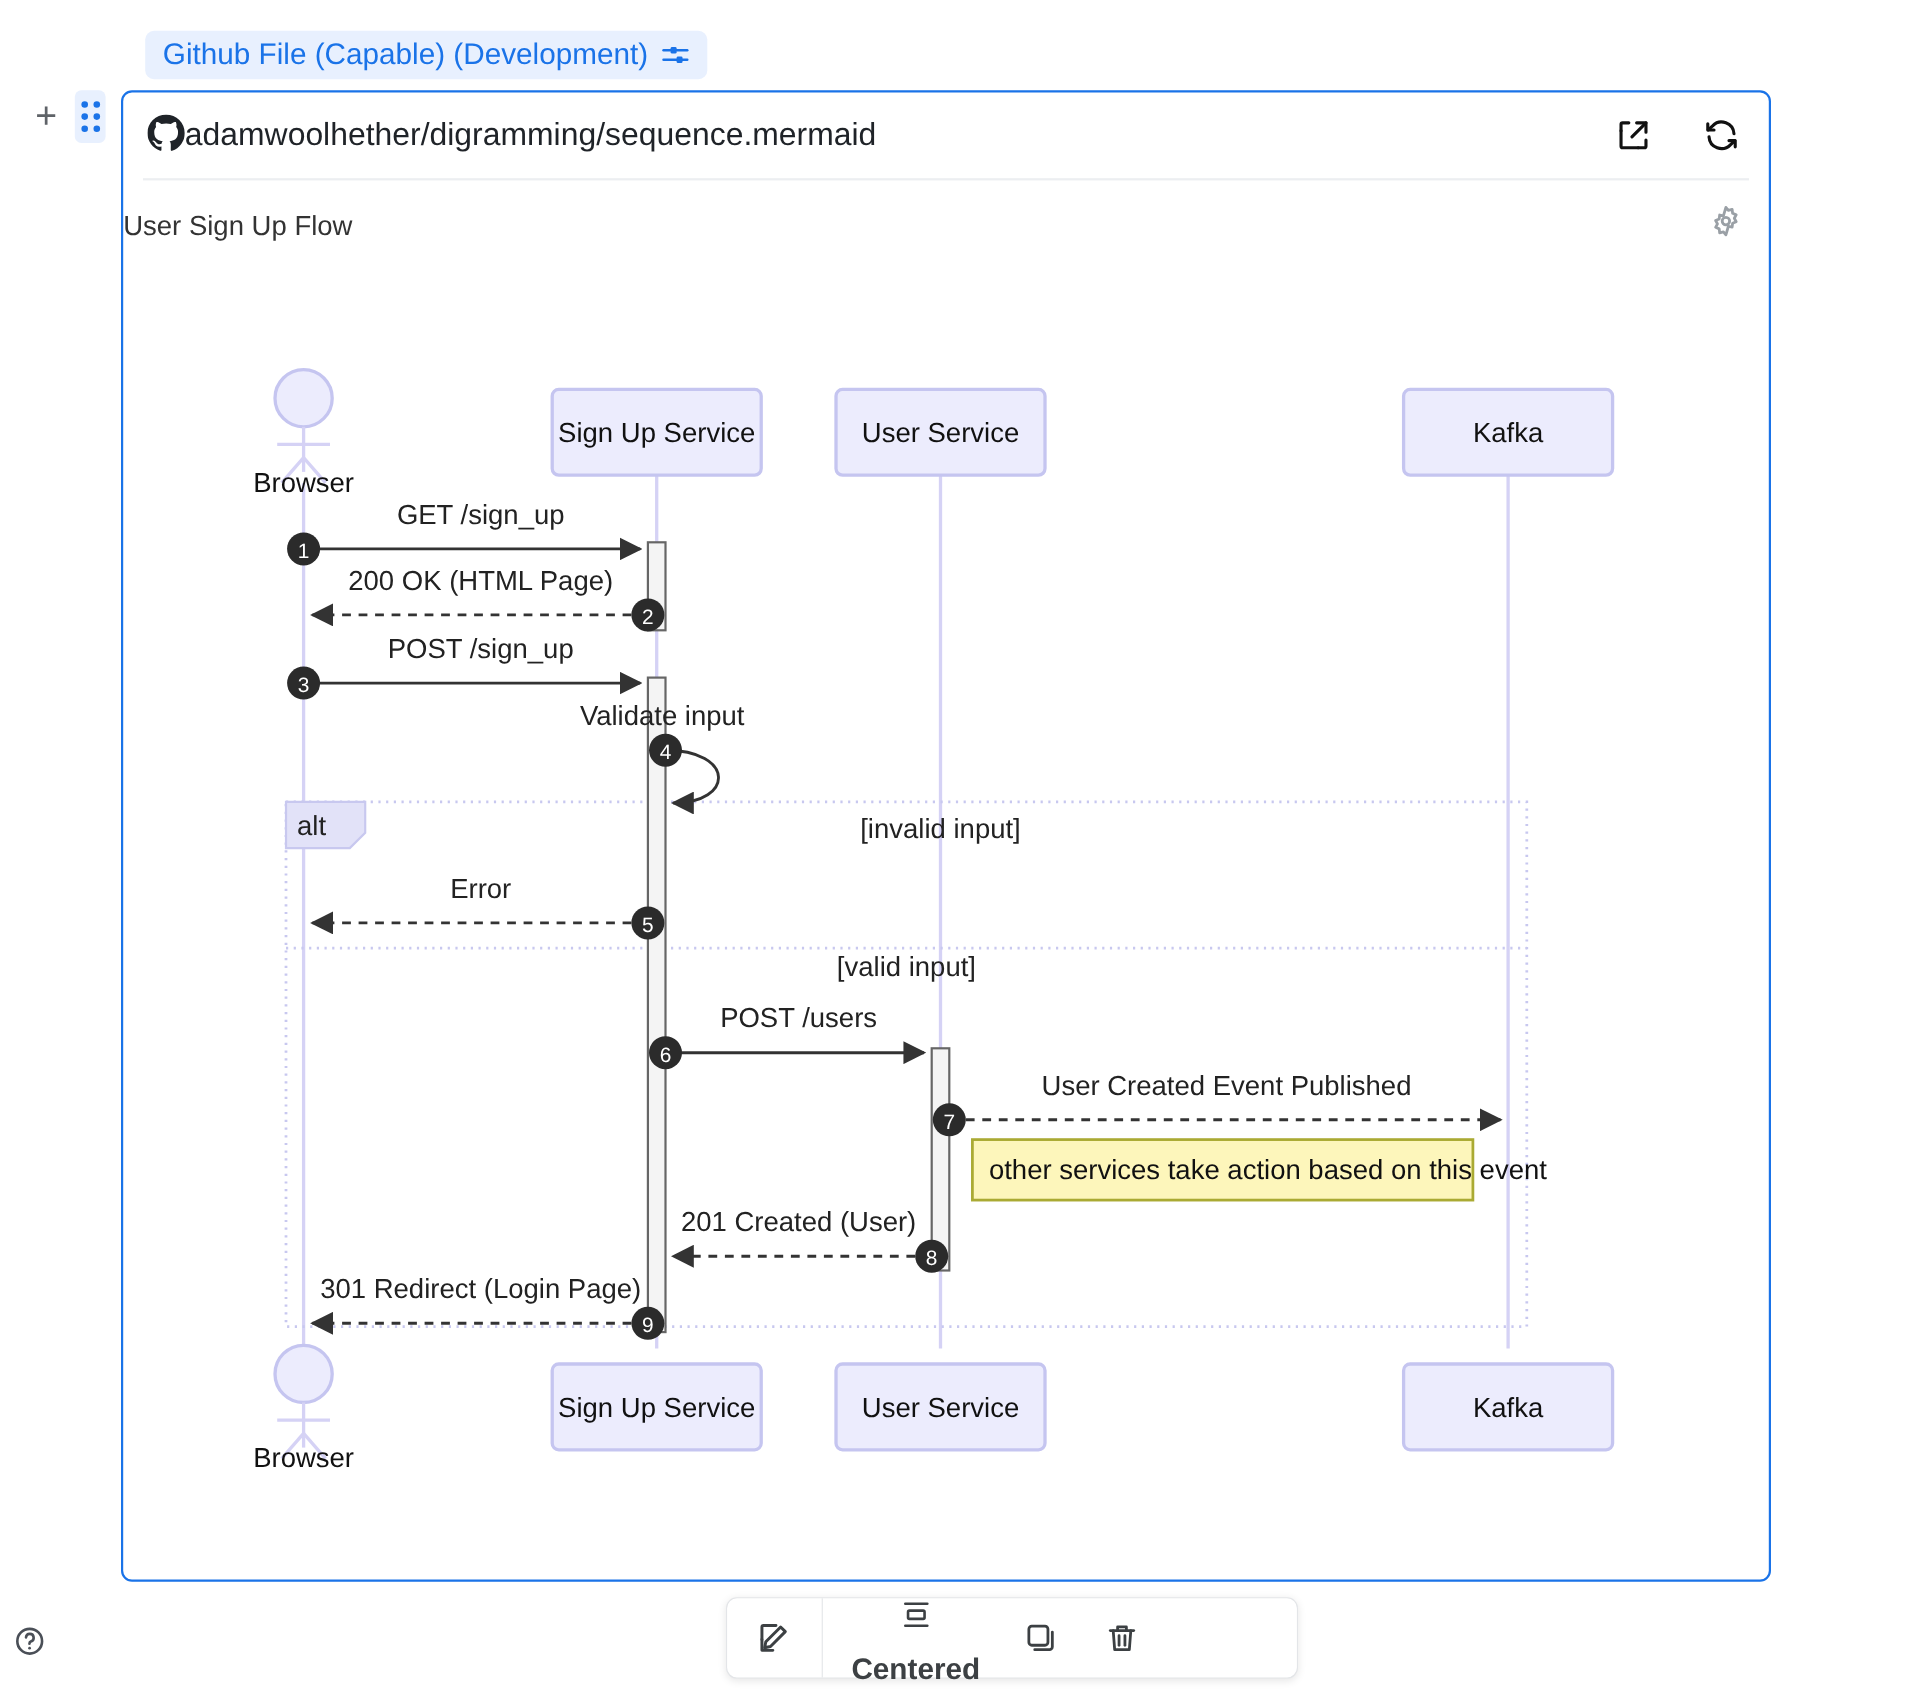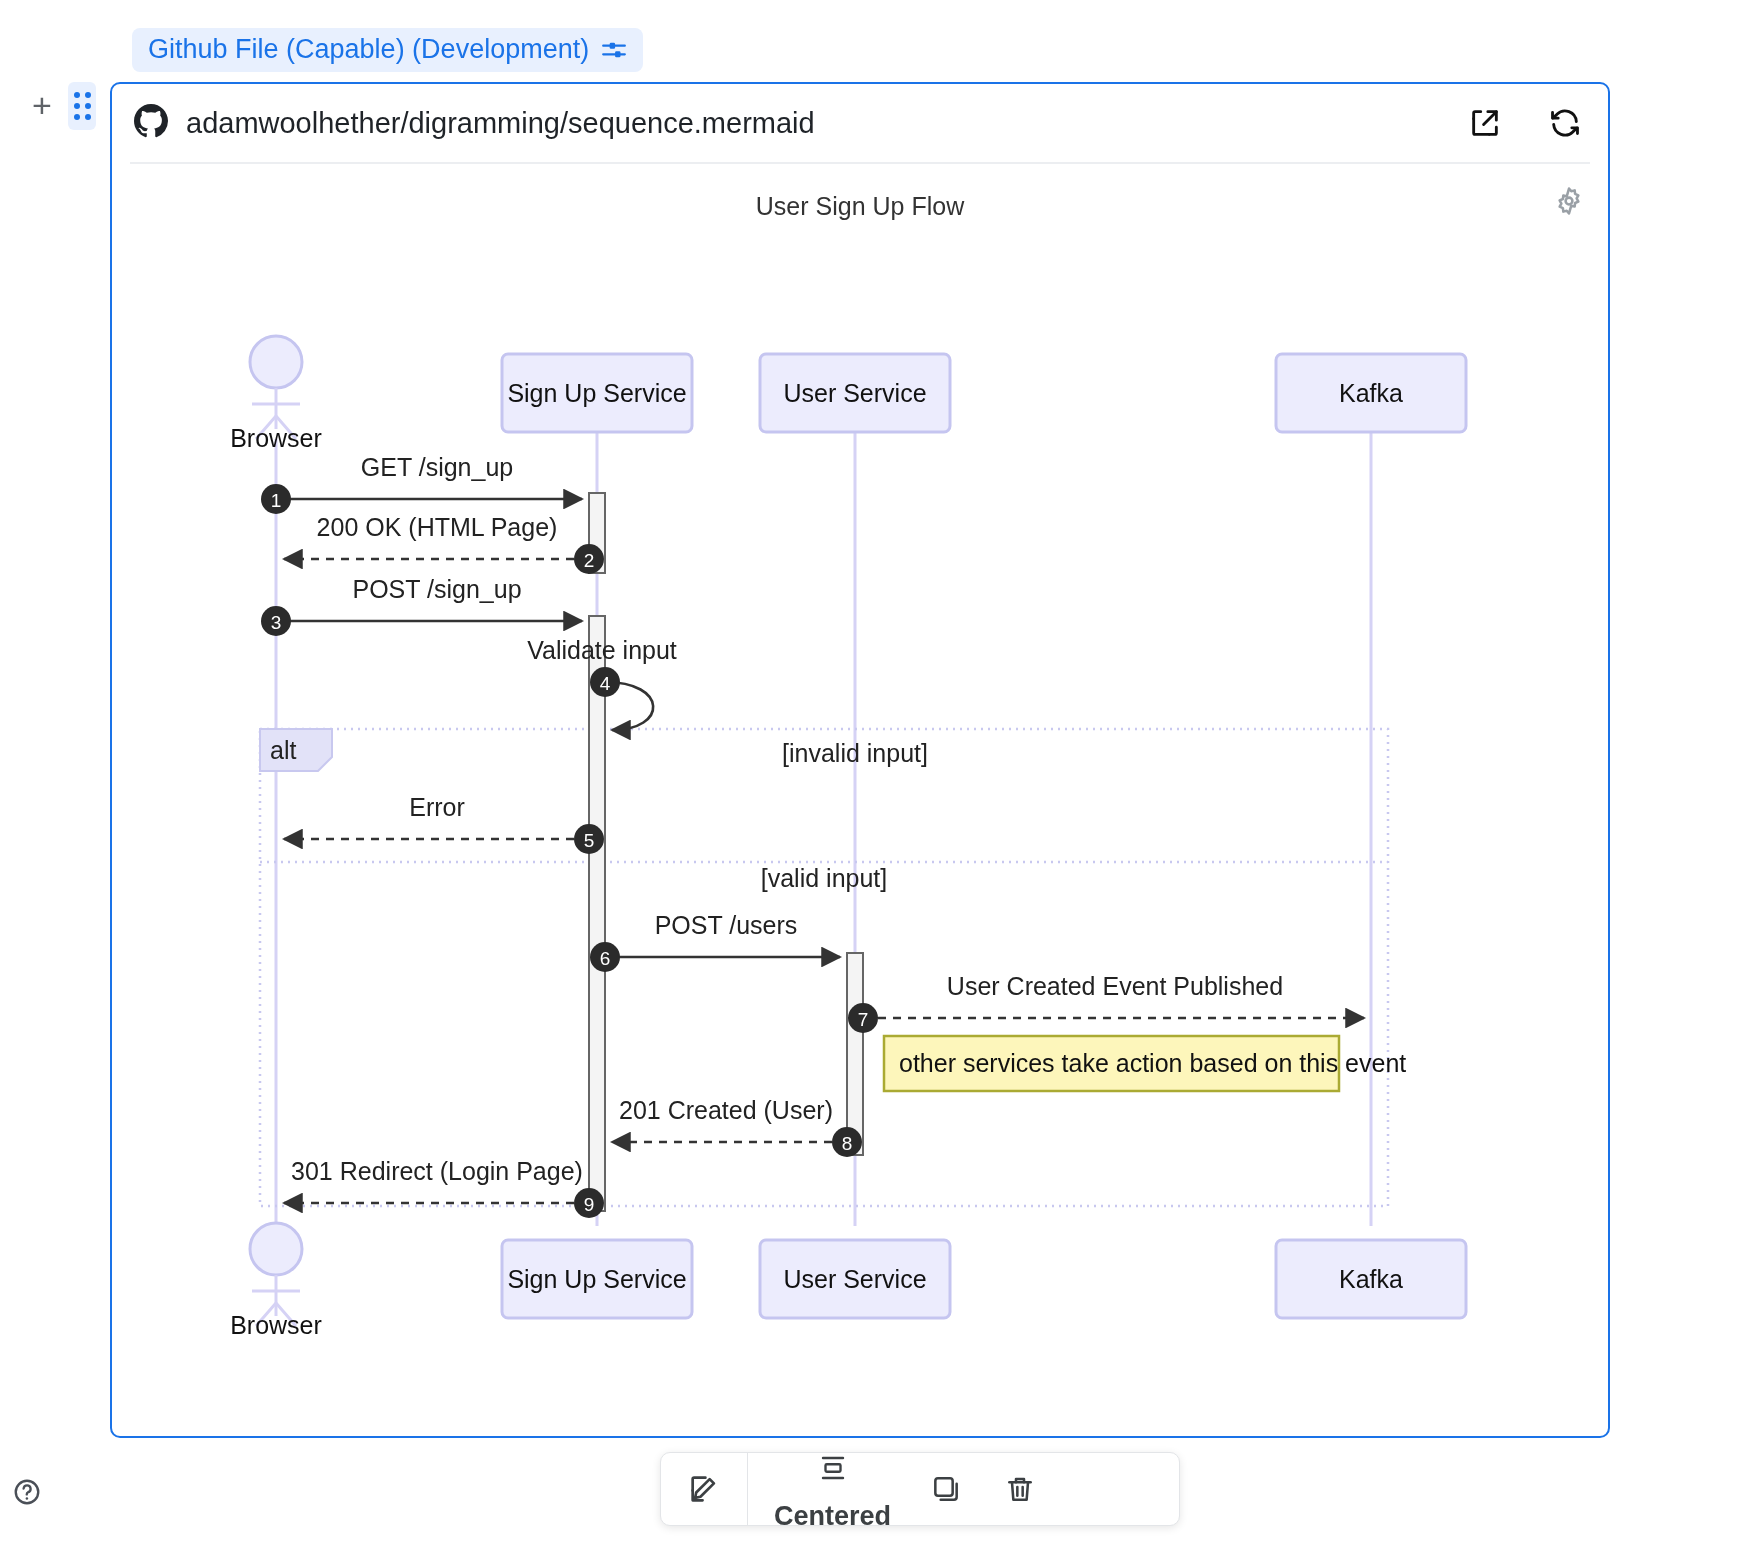--- a/index.html
+++ b/index.html
@@ -47,37 +47,37 @@
     width:1500px;height:1356px;
     border:2px solid #1a73e8;border-radius:10px;
     background:#ffffff;box-sizing:border-box;
   }
   .card-header{
     position:relative;height:78px;
     display:flex;align-items:center;
     padding:0 28px 0 22px;
   }
   .card-header .gh-title{
-    font-size:29px;color:#1f2328;margin-left:18px;white-space:nowrap;
+    font-size:29px;color:#1f2328;white-space:nowrap;
   }
   .header-actions{
     position:absolute;right:26px;top:0;height:78px;
     display:flex;align-items:center;gap:46px;
   }
   .header-actions span{cursor:pointer;display:flex;}
   .card-divider{
     height:2px;background:#eceef1;margin:0 18px;
   }
   
   .diagram{
     position:relative;width:100%;height:1270px;
   }
   .diagram-title{
     position:absolute;left:0;right:0;top:28px;
-    text-align:center;font-size:25px;color:#333;
+    font-size:25px;color:#333;
   }
   .gear-btn{
     position:absolute;right:22px;top:20px;cursor:pointer;
   }
   svg.seq{position:absolute;left:0;top:0;}
   
   .toolbar{
     position:absolute;left:660px;top:1452px;
     height:74px;width:520px;
     background:#ffffff;

